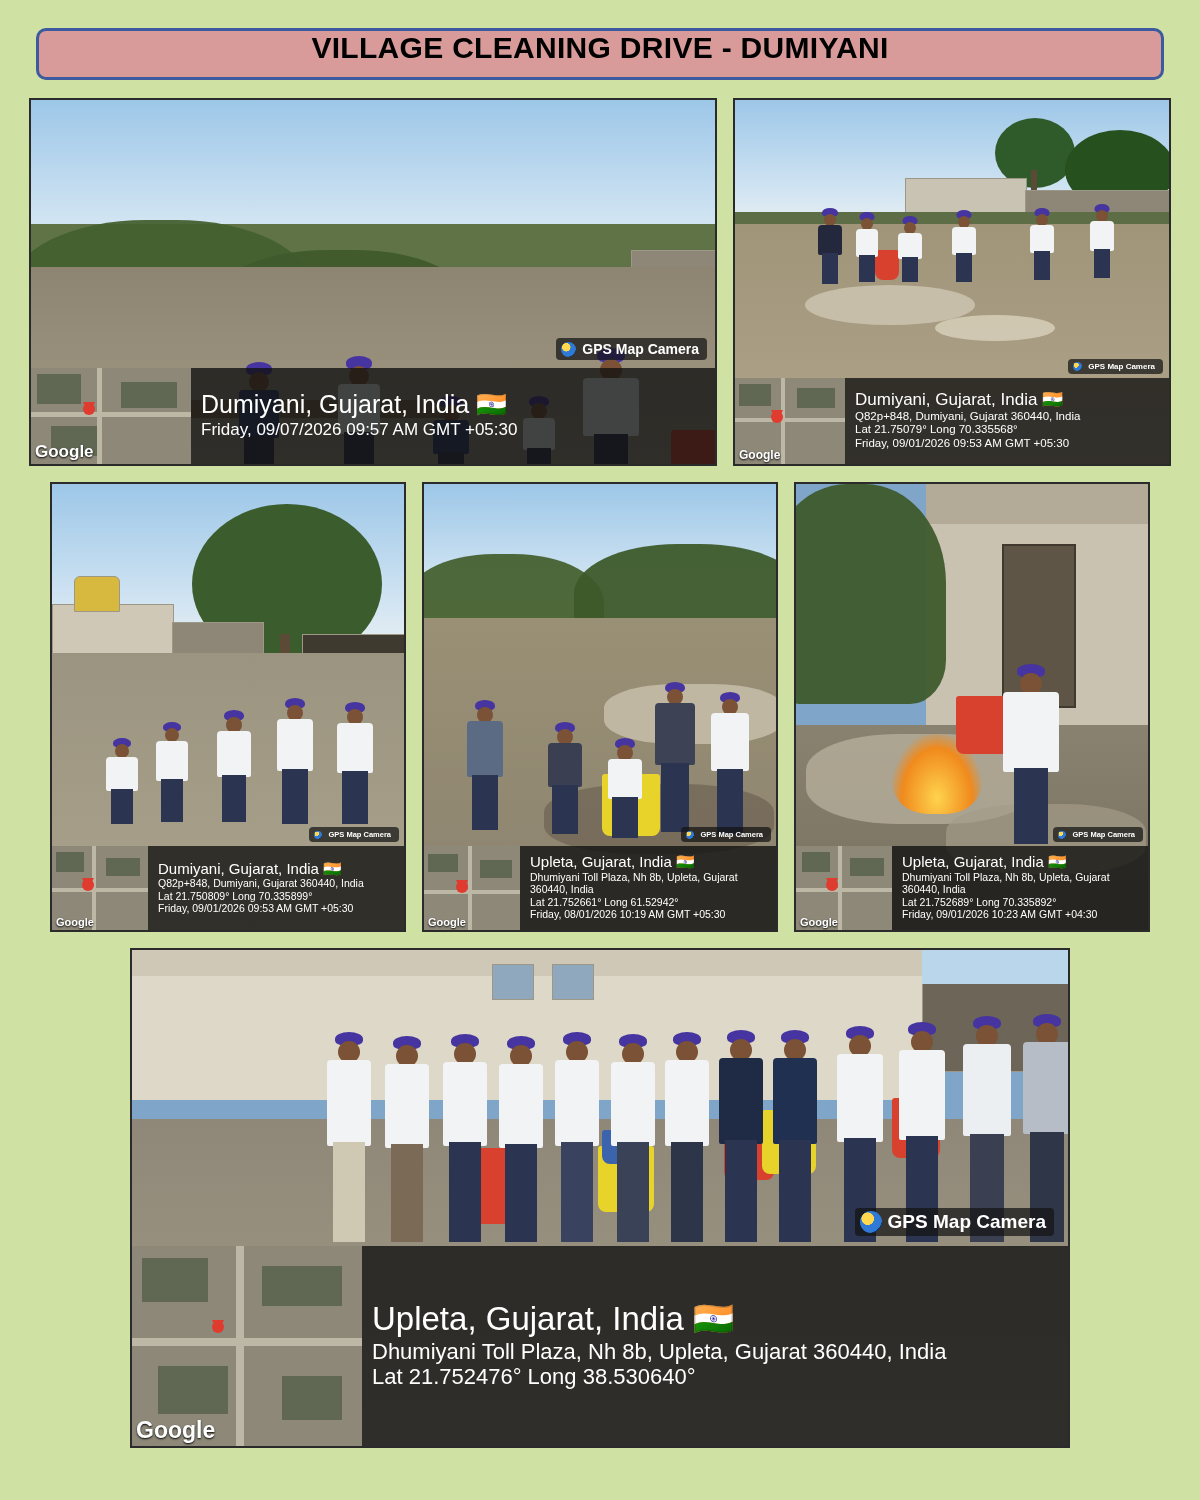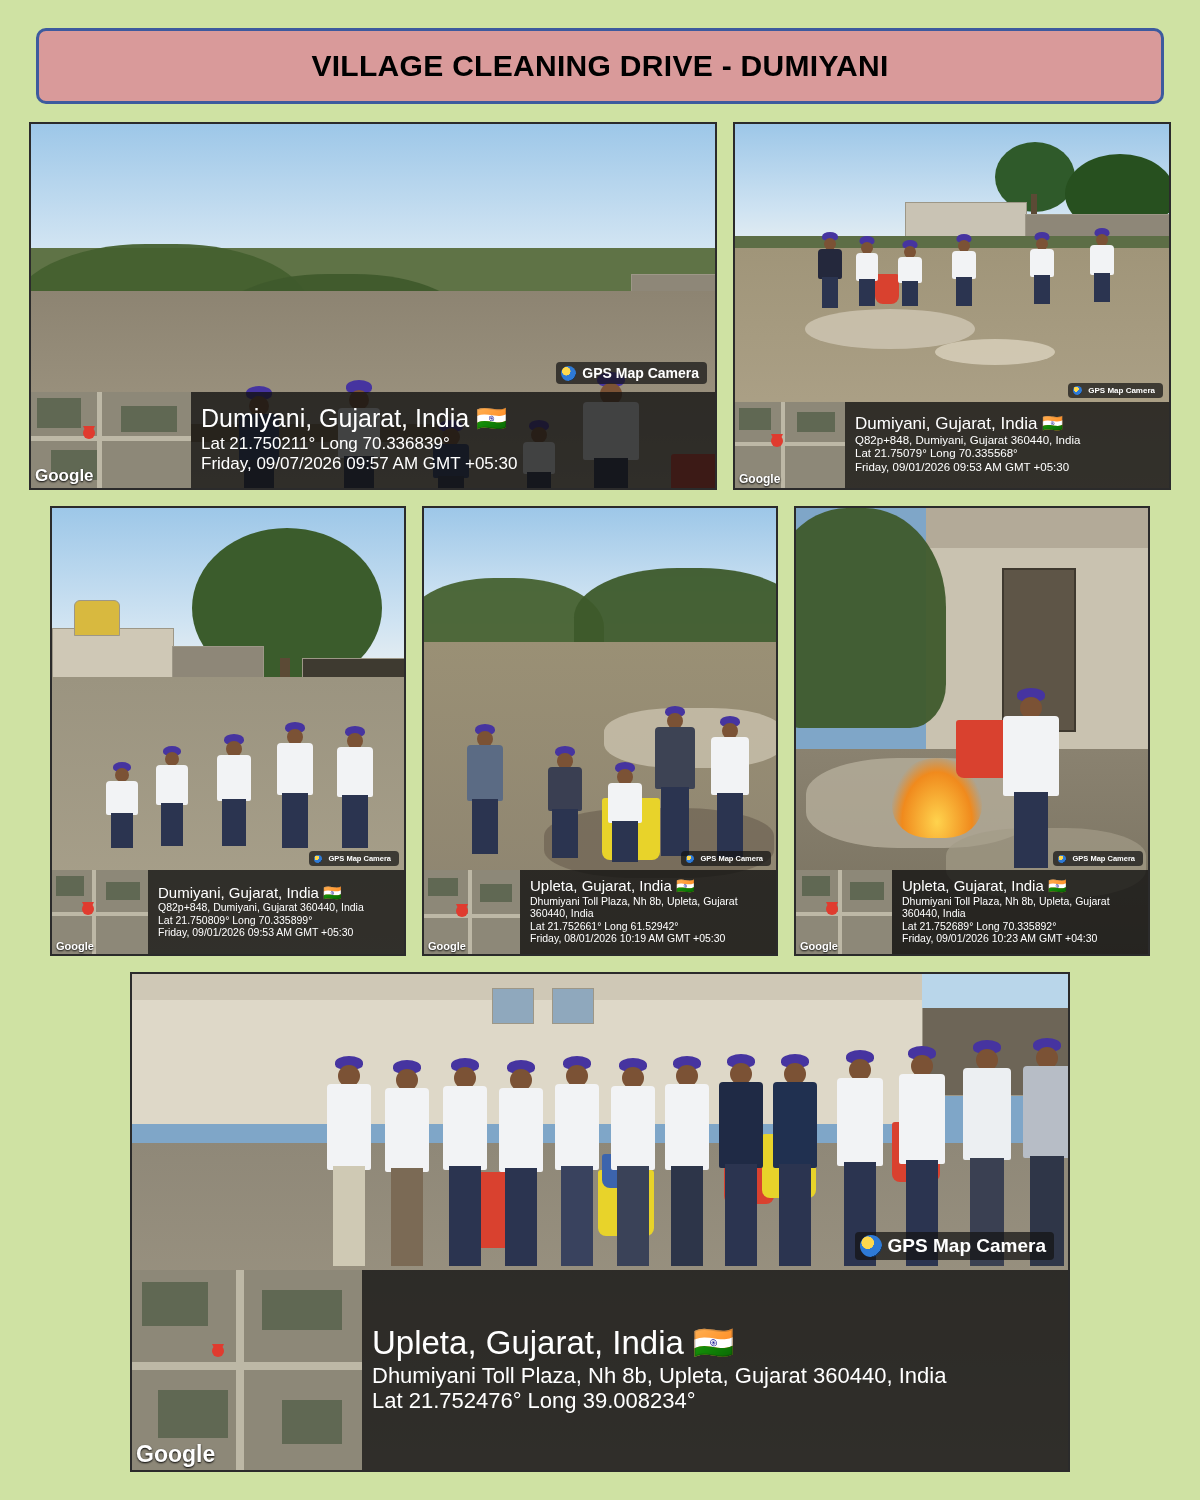--- a/index.html
+++ b/index.html
@@ -16,27 +16,26 @@
   .page {
     position: relative;
     width: 1200px;
     height: 1500px;
     box-sizing: border-box;
     padding: 20px 28px;
   }
 
   
   .title-banner {
-    height: 76px;
+    height: 52px;
     margin: 8px 8px 18px 8px;
     background: #d99a9a;
     border: 3px solid #3d5a9e;
     border-radius: 10px;
     display: flex;
-    align-items: center;
     justify-content: center;
     box-sizing: border-box;
   }
   .title-text {
     font-size: 30px;
     font-weight: bold;
     color: #000;
     letter-spacing: 0.3px;
     text-align: center;
   }
@@ -347,21 +346,20 @@
           <div class="road" style="left:0;top:44px;width:160px;height:5px"></div>
           <div class="road" style="left:66px;top:0;width:5px;height:96px"></div>
           <div class="pin" style="left:52px;top:34px"></div>
           <div class="gwm">Google</div>
         </div>
         <div class="gps-text">
           <div class="gps-place">
             <span>Dumiyani, Gujarat, India</span>
             <span class="flag">🇮🇳</span>
           </div>
-          <div class="gps-line">Lat 21.750211° Long 70.336839°</div>
           <div class="gps-line">Friday, 09/07/2026 09:57 AM GMT +05:30</div>
         </div>
       </div>
     </div>
 
     <div class="photo small sz-md">
       <div class="scene">
         <div class="sky" style="height:34%"></div>
         <div class="tree-canopy" style="left:260px;top:18px;width:80px;height:70px;background:#2f5a2a"></div>
         <div class="tree-canopy" style="left:330px;top:30px;width:110px;height:80px;background:#27501f"></div>
@@ -729,19 +727,19 @@
           <div class="road" style="left:104px;top:0;width:8px;height:200px"></div>
           <div class="pin" style="left:80px;top:74px"></div>
           <div class="gwm">Google</div>
         </div>
         <div class="gps-text">
           <div class="gps-place">
             <span>Upleta, Gujarat, India</span>
             <span class="flag">🇮🇳</span>
           </div>
           <div class="gps-line">Dhumiyani Toll Plaza, Nh 8b, Upleta, Gujarat 360440, India</div>
-          <div class="gps-line">Lat 21.752476° Long 39.008234°</div>
+          <div class="gps-line">Lat 21.752476° Long 38.530640°</div>
         </div>
       </div>
     </div>
   </div>
 
 </div>
 
 </body></html>

